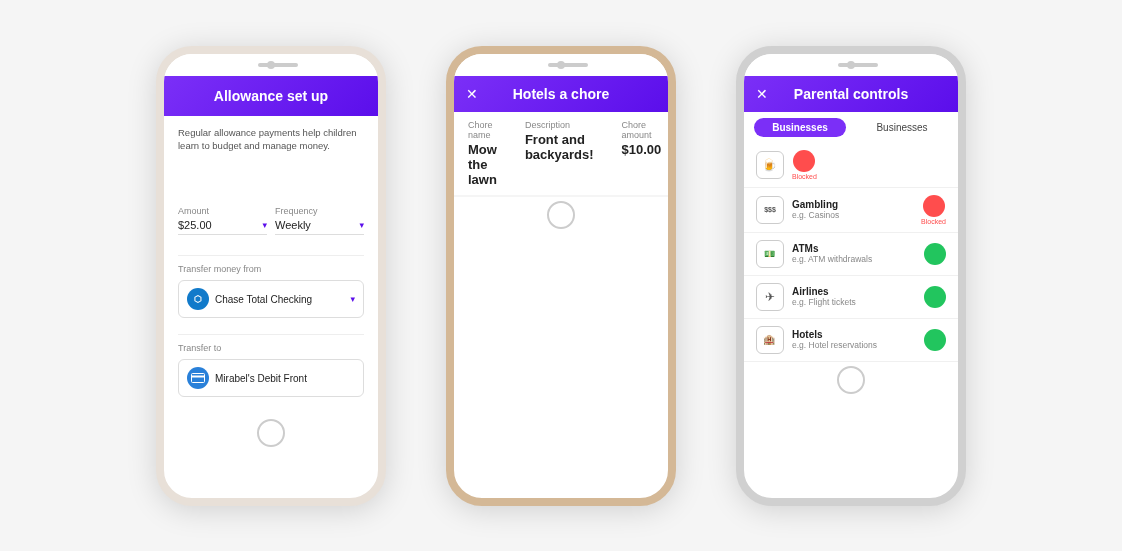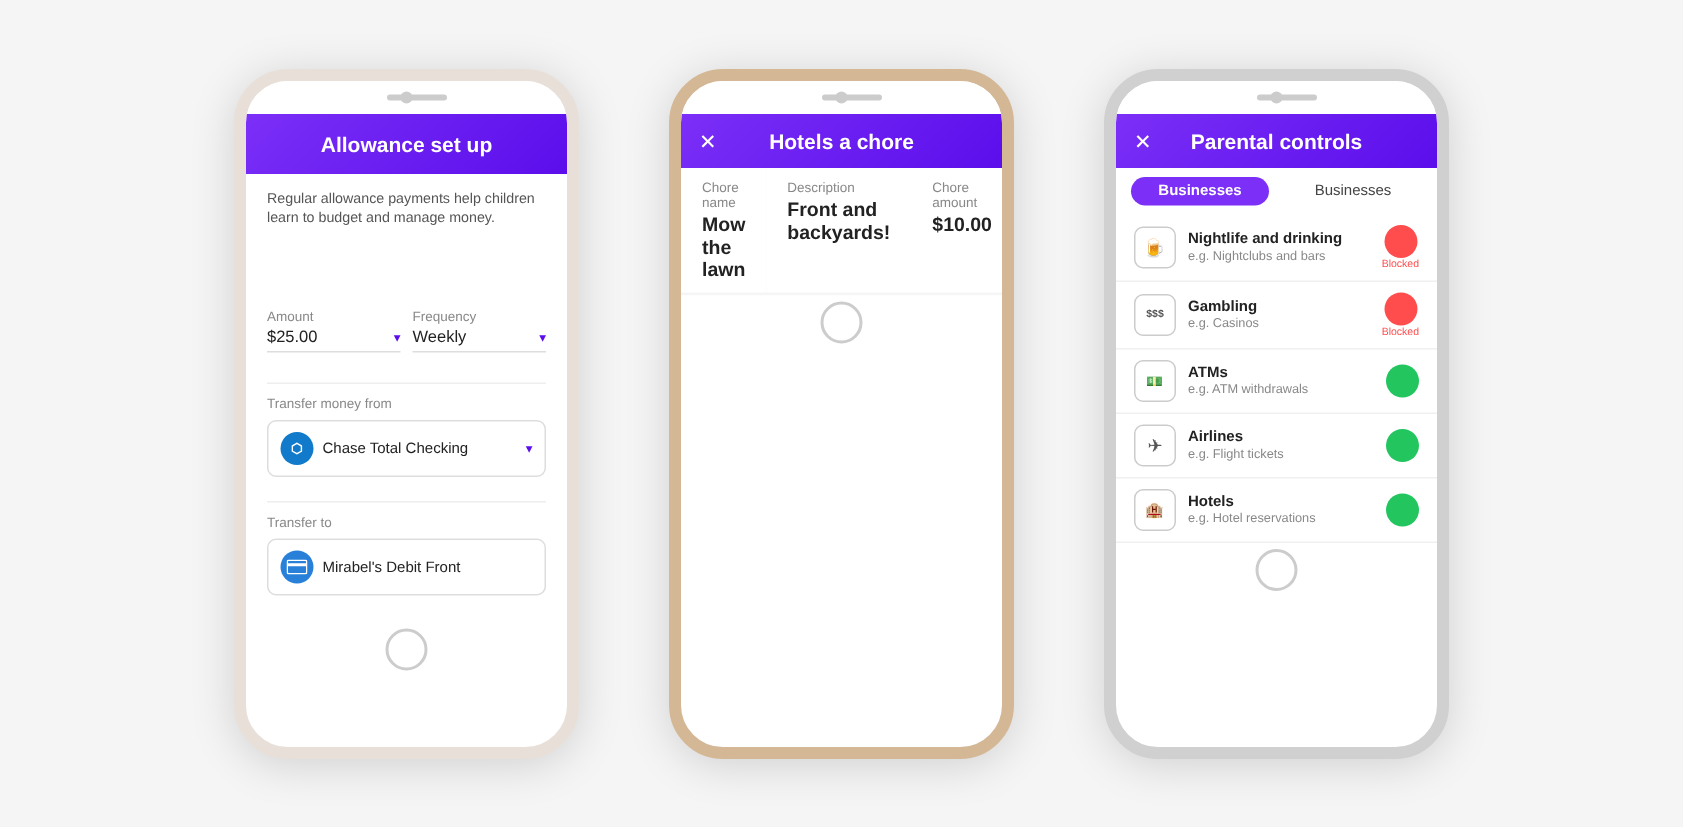--- a/index.html
+++ b/index.html
@@ -520,24 +520,20 @@
         <h2>Parental controls</h2>
       </div>
       <div class="tabs-row">
         <div class="tab-btn tab-active">Businesses</div>
         <div class="tab-btn tab-inactive">Businesses</div>
       </div>
       <div class="categories-list">
 
         <div class="category-item">
           <div class="cat-icon">🍺</div>
-          <div class="cat-info">
-            <div class="cat-name">Nightlife and drinking</div>
-            <div class="cat-sub">e.g. Nightclubs and bars</div>
-          </div>
           <div class="status-container">
             <div class="status-circle blocked"></div>
             <div class="status-label">Blocked</div>
           </div>
         </div>
 
         <div class="category-item">
           <div class="cat-icon" style="font-size:7px; font-weight:bold; color:#555;">$$$</div>
           <div class="cat-info">
             <div class="cat-name">Gambling</div>

